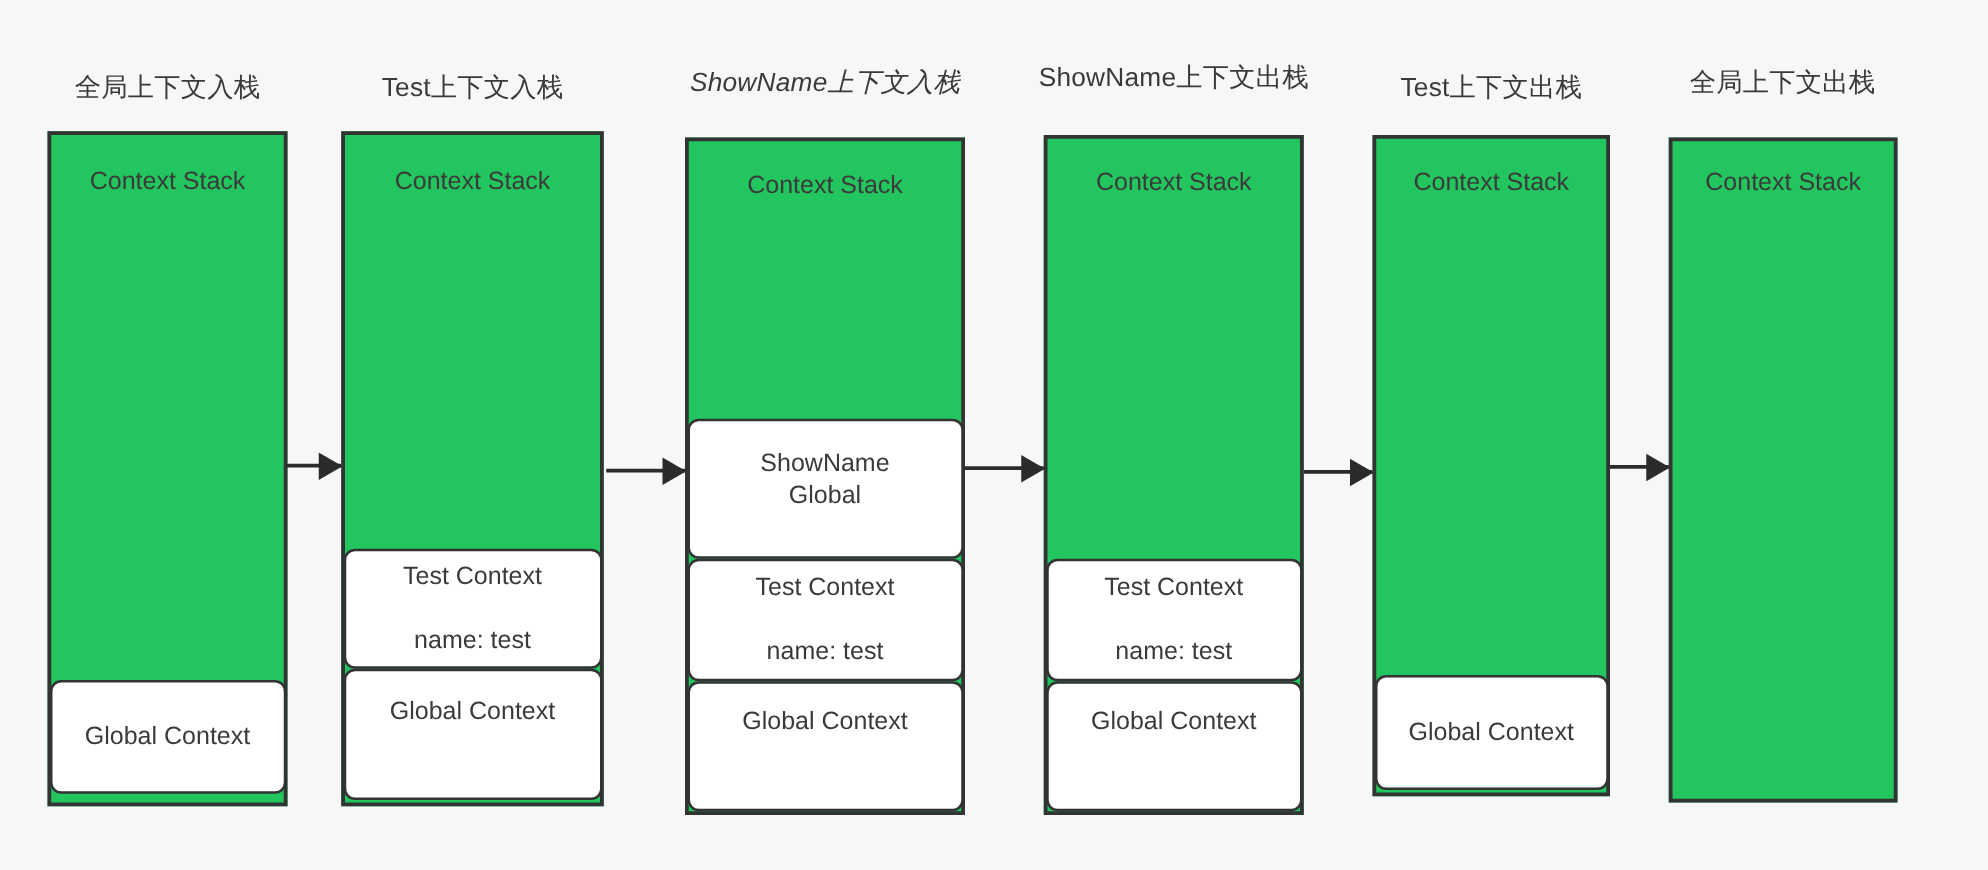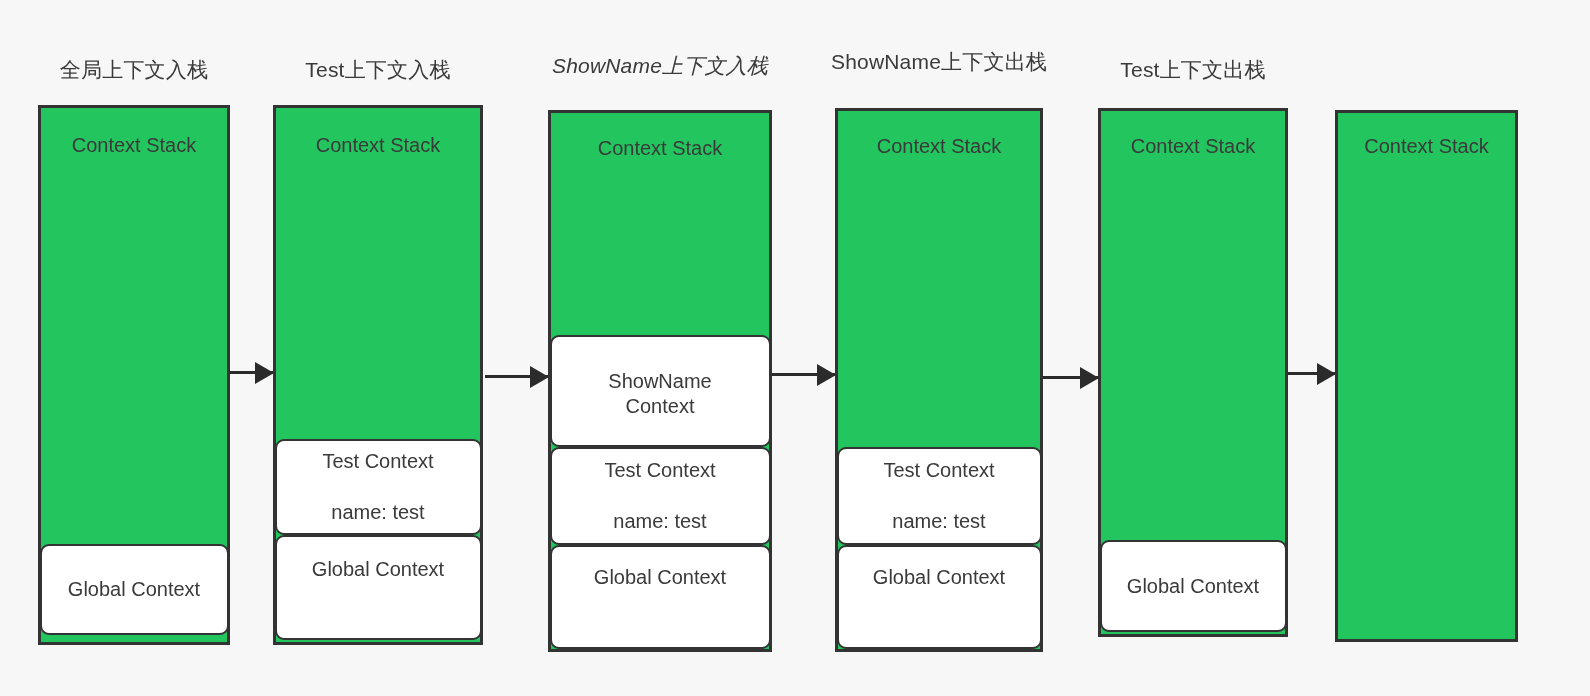--- a/index.html
+++ b/index.html
@@ -90,20 +90,21 @@
 </head>
 <body>
 
 <div id="canvas">
 
   <div class="col-header" style="left:38px; top:56px; width:192px;">全局上下文入栈</div>
   <div class="col-header" style="left:273px; top:56px; width:210px;">Test上下文入栈</div>
   <div class="col-header" style="left:538px; top:52px; width:244px;font-style:italic;">ShowName上下文入栈</div>
   <div class="col-header" style="left:825px; top:48px; width:228px;">ShowName上下文出栈</div>
   <div class="col-header" style="left:1093px; top:56px; width:200px;text-align:center;">Test上下文出栈</div>
+  <div class="col-header" style="left:1330px; top:52px; width:192px;">全局上下文出栈</div>
 
   <div class="stack-outer" style="left:38px; top:105px; width:192px; height:540px; padding:0 0 7px 0;">
     <div class="stack-title" style="top:26px;">Context Stack</div>
     <div class="frame" style="height:91px;">
       <span>Global Context</span>
     </div>
   </div>
 
   <div class="stack-outer" style="left:273px; top:105px; width:210px; height:540px; padding:0 0 2px 0;">
     <div class="stack-title" style="top:26px;">Context Stack</div>
@@ -111,23 +112,23 @@
       <span>Test Context</span>
       <span class="line2">name: test</span>
     </div>
     <div class="frame" style="height:105px; justify-content:flex-start; padding-top:20px;">
       <span>Global Context</span>
     </div>
   </div>
 
   <div class="stack-outer" style="left:548px; top:110px; width:224px; height:542px; padding:0 0 0 0;">
     <div class="stack-title" style="top:24px;">Context Stack</div>
-    <div class="frame tight" style="height:112px; justify-content:flex-start; padding-top:32px;">
+    <div class="frame tight" style="height:112px; justify-content:flex-start; padding-top:22px;">
       <span>ShowName</span>
-      <span class="line2">Context</span>
+      <span class="line2">Global</span>
     </div>
     <div class="frame" style="height:98px;">
       <span>Test Context</span>
       <span class="line2">name: test</span>
     </div>
     <div class="frame" style="height:104px; justify-content:flex-start; padding-top:18px;">
       <span>Global Context</span>
     </div>
   </div>
 

